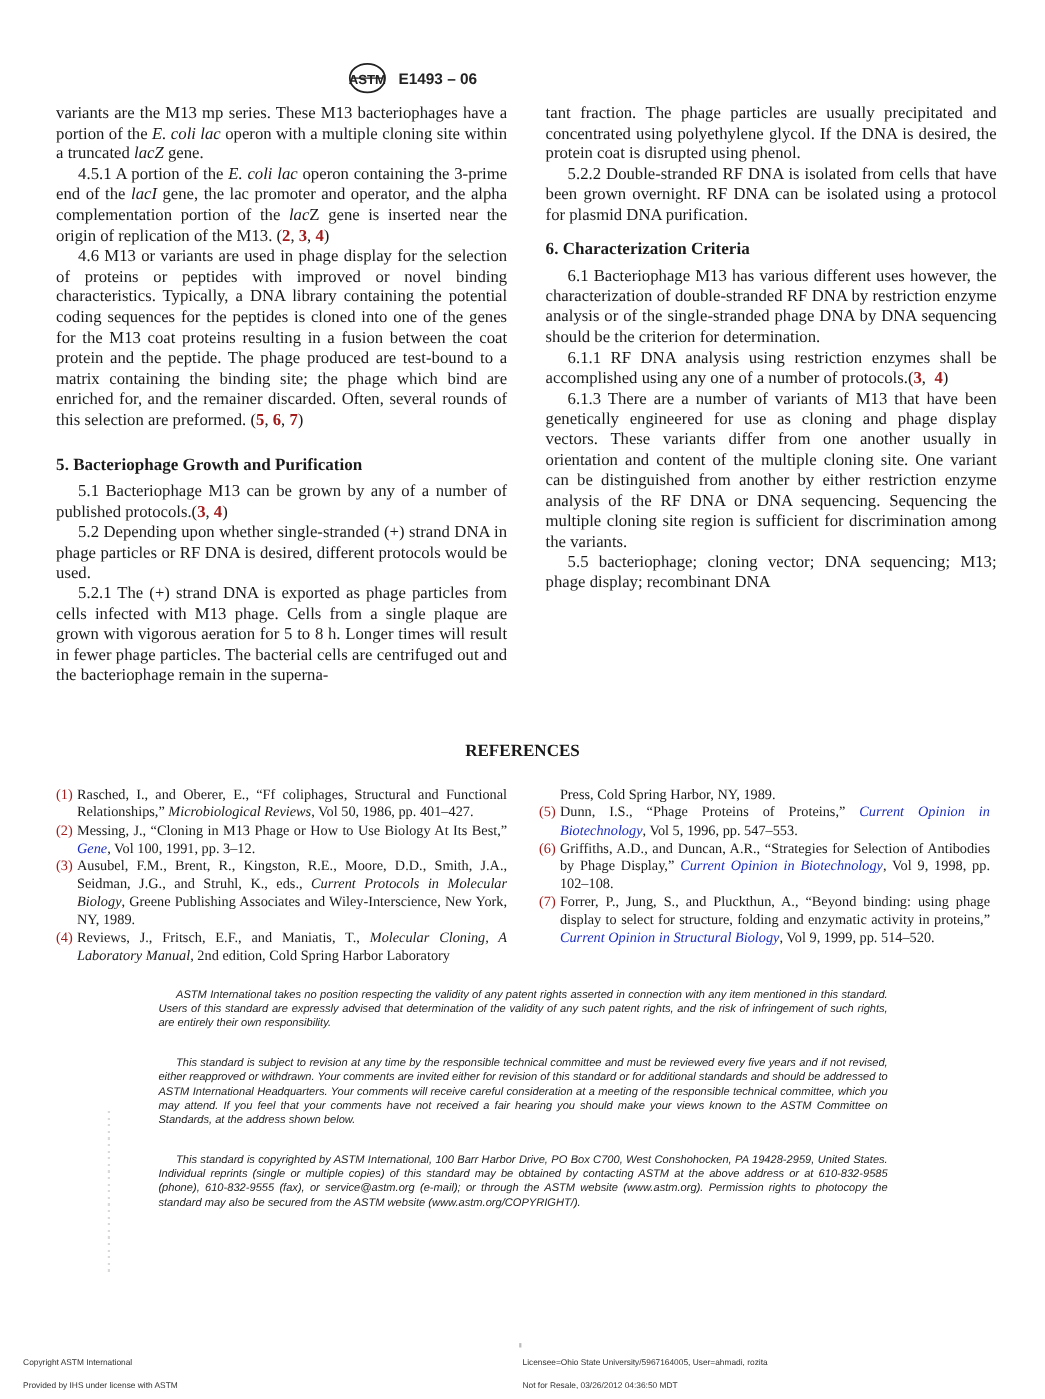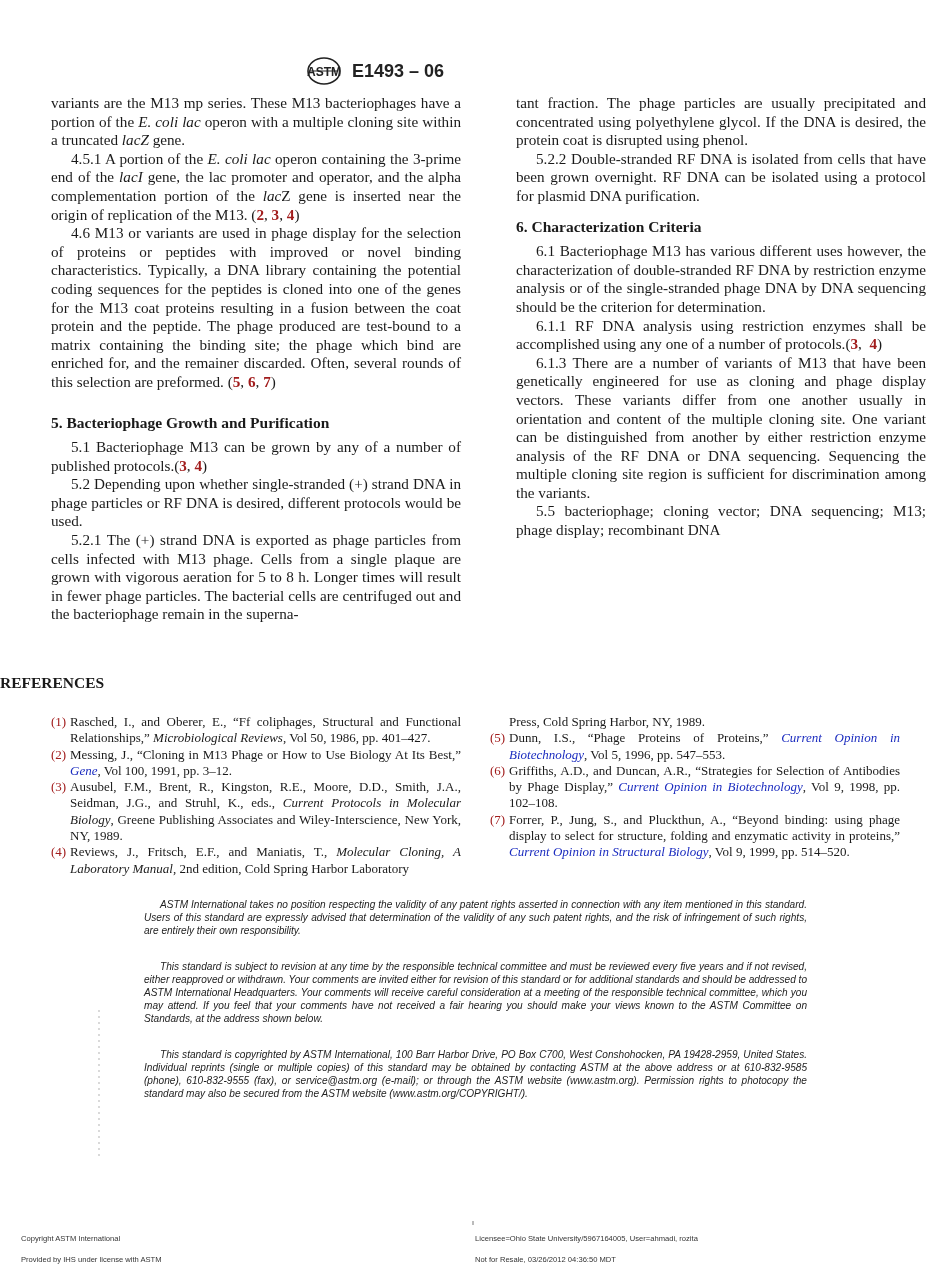--- a/index.html
+++ b/index.html
@@ -1,28 +1,28 @@
 <!DOCTYPE html>
 <html><head>
 <meta charset="utf-8">
 <style>
   html, body { margin:0; padding:0; background:#ffffff; }
   body { width:950px; height:1272px; position:relative; overflow:hidden; color:#1a1a1a; }
   .header { position:absolute; top:56px; left:0; width:750px; text-align:center; }
   .header .logo { display:inline-block; vertical-align:middle; width:36px; height:30px; margin-right:6px; }
-  .header .code { display:inline-block; vertical-align:middle; font-family:"Liberation Sans","DejaVu Sans",sans-serif; font-weight:bold; font-size:18px; color:#222; }
+  .header .code { display:inline-block; vertical-align:middle; font-family:"Liberation Sans","DejaVu Sans",sans-serif; font-weight:bold; font-size:14px; color:#222; }
   .col { position:absolute; font-family:"Liberation Serif","DejaVu Serif",serif; font-size:15.2px; line-height:18.6px; text-align:justify; }
   .col-left { left:51px; top:94px; width:410px; }
-  .col-right { left:516px; top:94px; width:410px; }
+  .col-right { left:496px; top:94px; width:410px; }
   .col p { margin:0; }
   .col p.ind { text-indent:20px; }
   .col h2 { font-size:15.5px; font-weight:bold; margin:12px 0 6px 0; line-height:18.6px; }
   .cite { color:#a11c1c; font-weight:bold; }
   i { font-style:italic; }
-  .refs-title { position:absolute; top:674px; left:0; width:950px; text-align:left; font-family:"Liberation Serif","DejaVu Serif",serif; font-weight:bold; font-size:15.5px; }
+  .refs-title { position:absolute; top:674px; left:0; width:950px; text-align:center; font-family:"Liberation Serif","DejaVu Serif",serif; font-weight:bold; font-size:15.5px; }
   .refs { position:absolute; font-family:"Liberation Serif","DejaVu Serif",serif; font-size:13px; line-height:16.3px; text-align:justify; }
   .refs-left { left:51px; top:714px; width:410px; }
   .refs-right { left:490px; top:714px; width:410px; }
   .ref { position:relative; padding-left:19px; }
   .ref .num { position:absolute; left:0; top:0; color:#a11c1c; }
   .ref.cont { padding-left:19px; }
   .journal { color:#1a2bbf; font-style:italic; }
   .notice { position:absolute; left:144px; width:663px; font-family:"Liberation Sans","DejaVu Sans",sans-serif; font-style:italic; font-size:10.1px; line-height:12.9px; text-align:justify; color:#222; }
   .notice p { margin:0; text-indent:16px; }
   .n1 { top:899px; }

